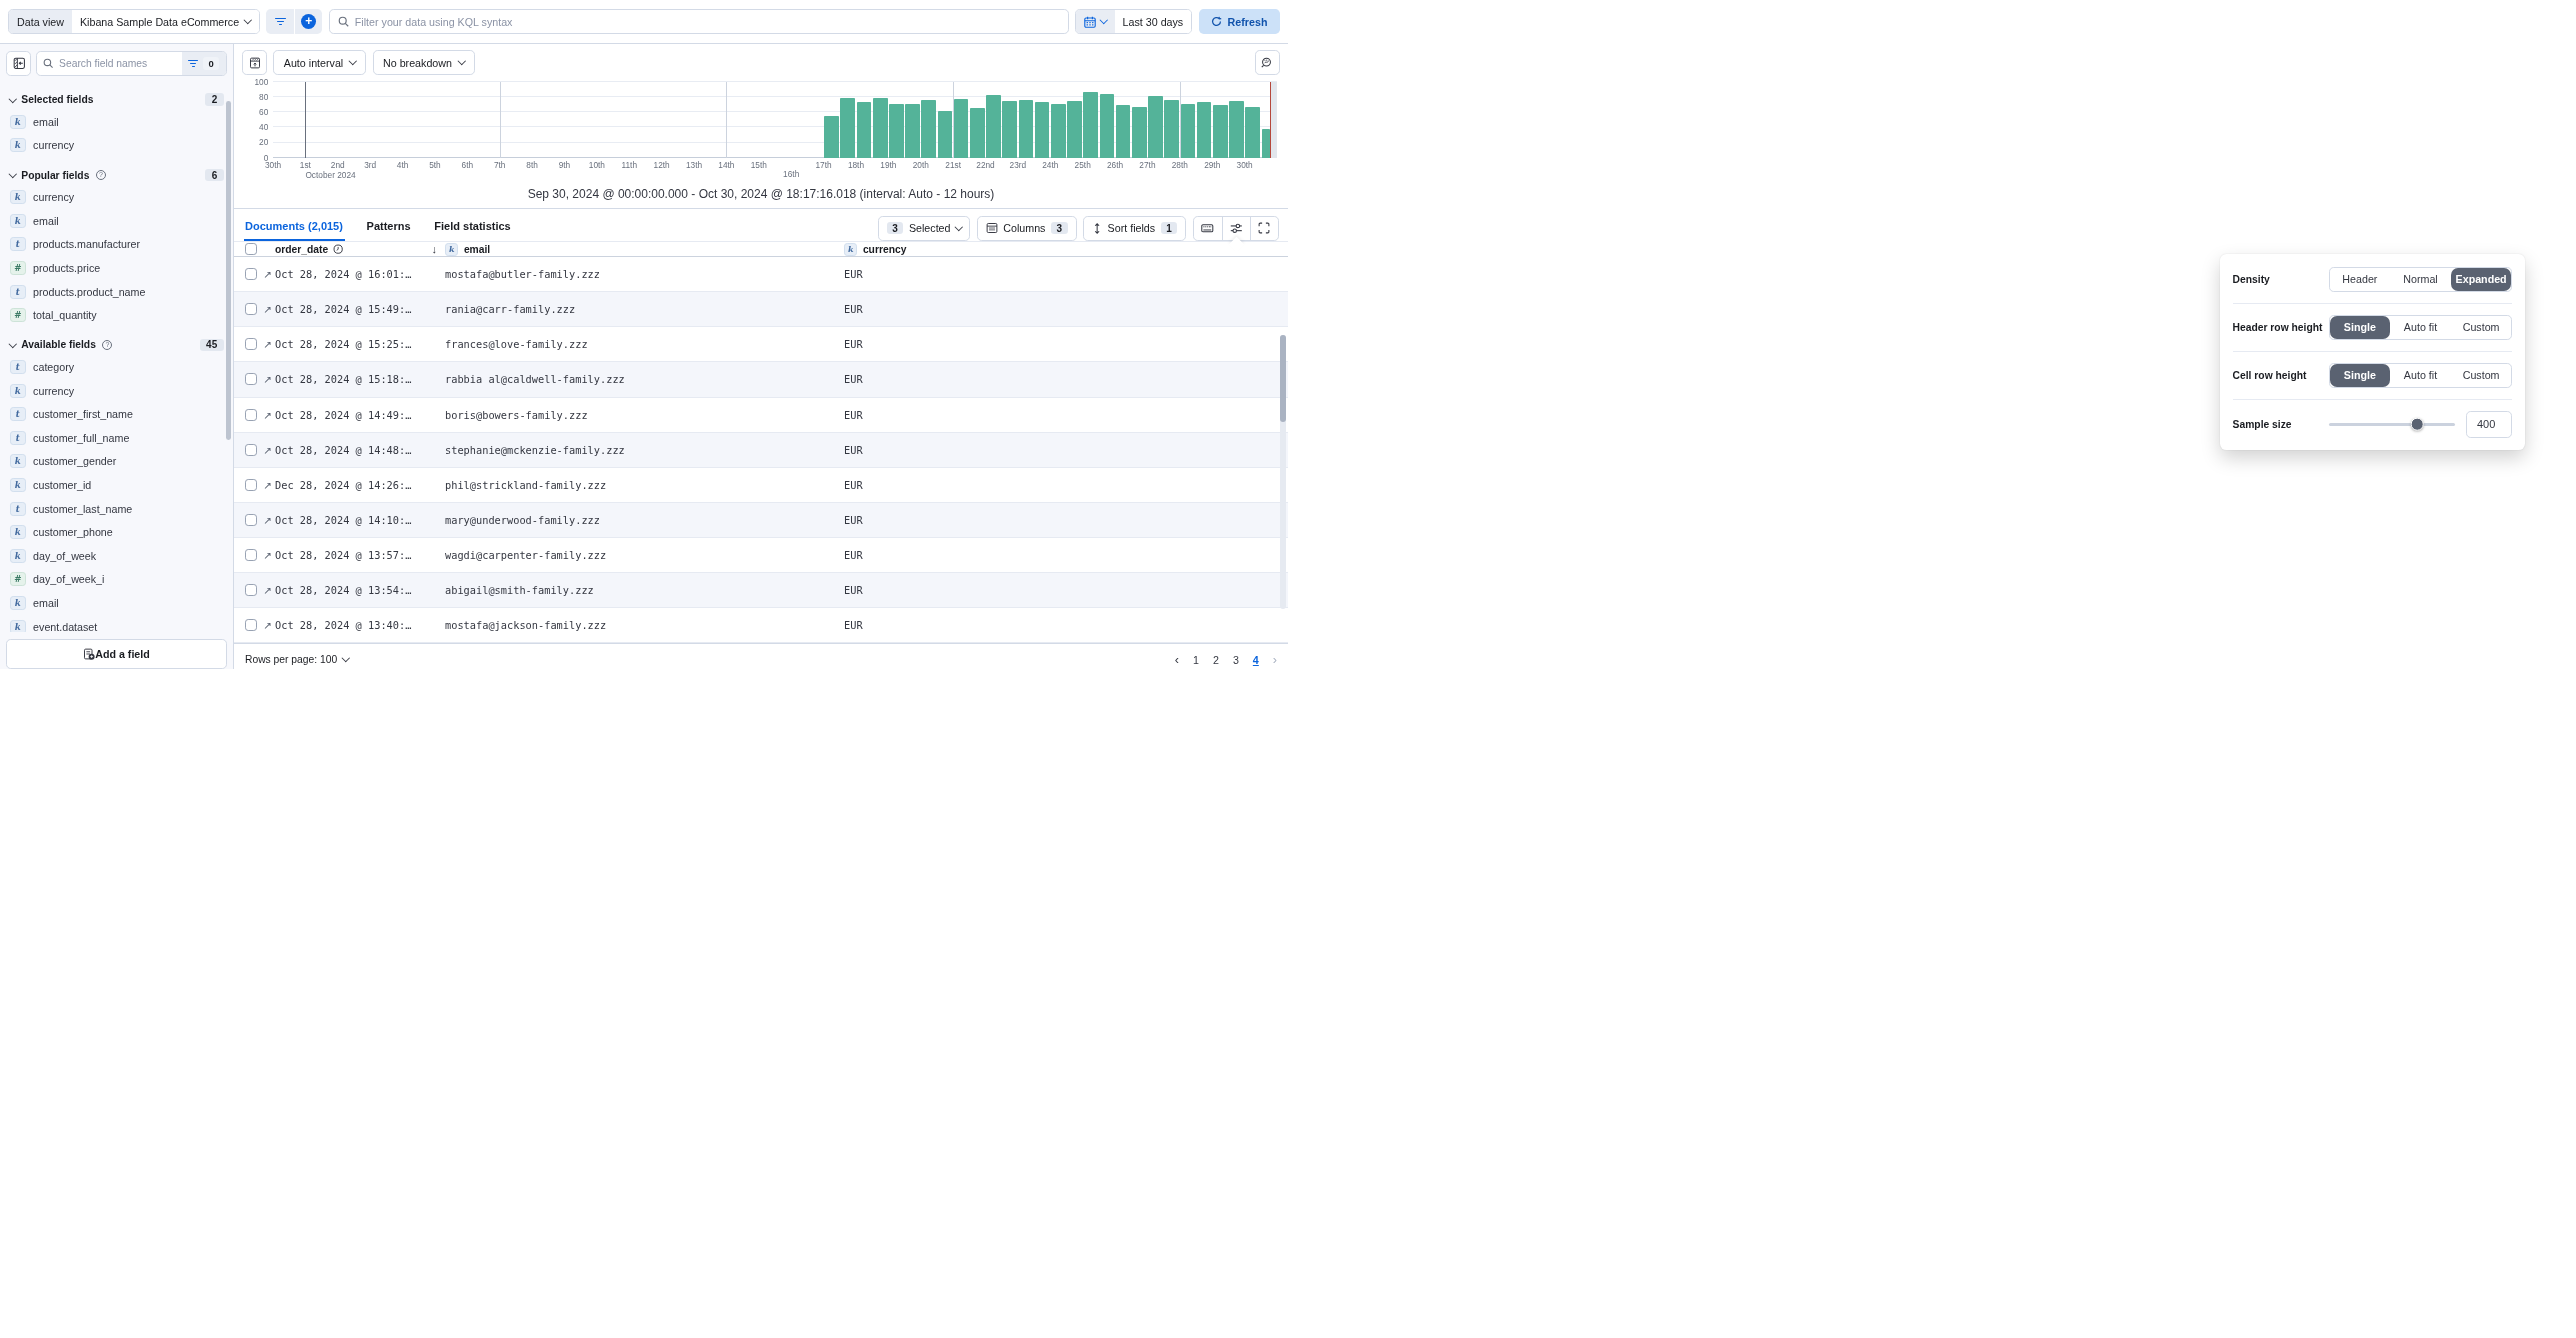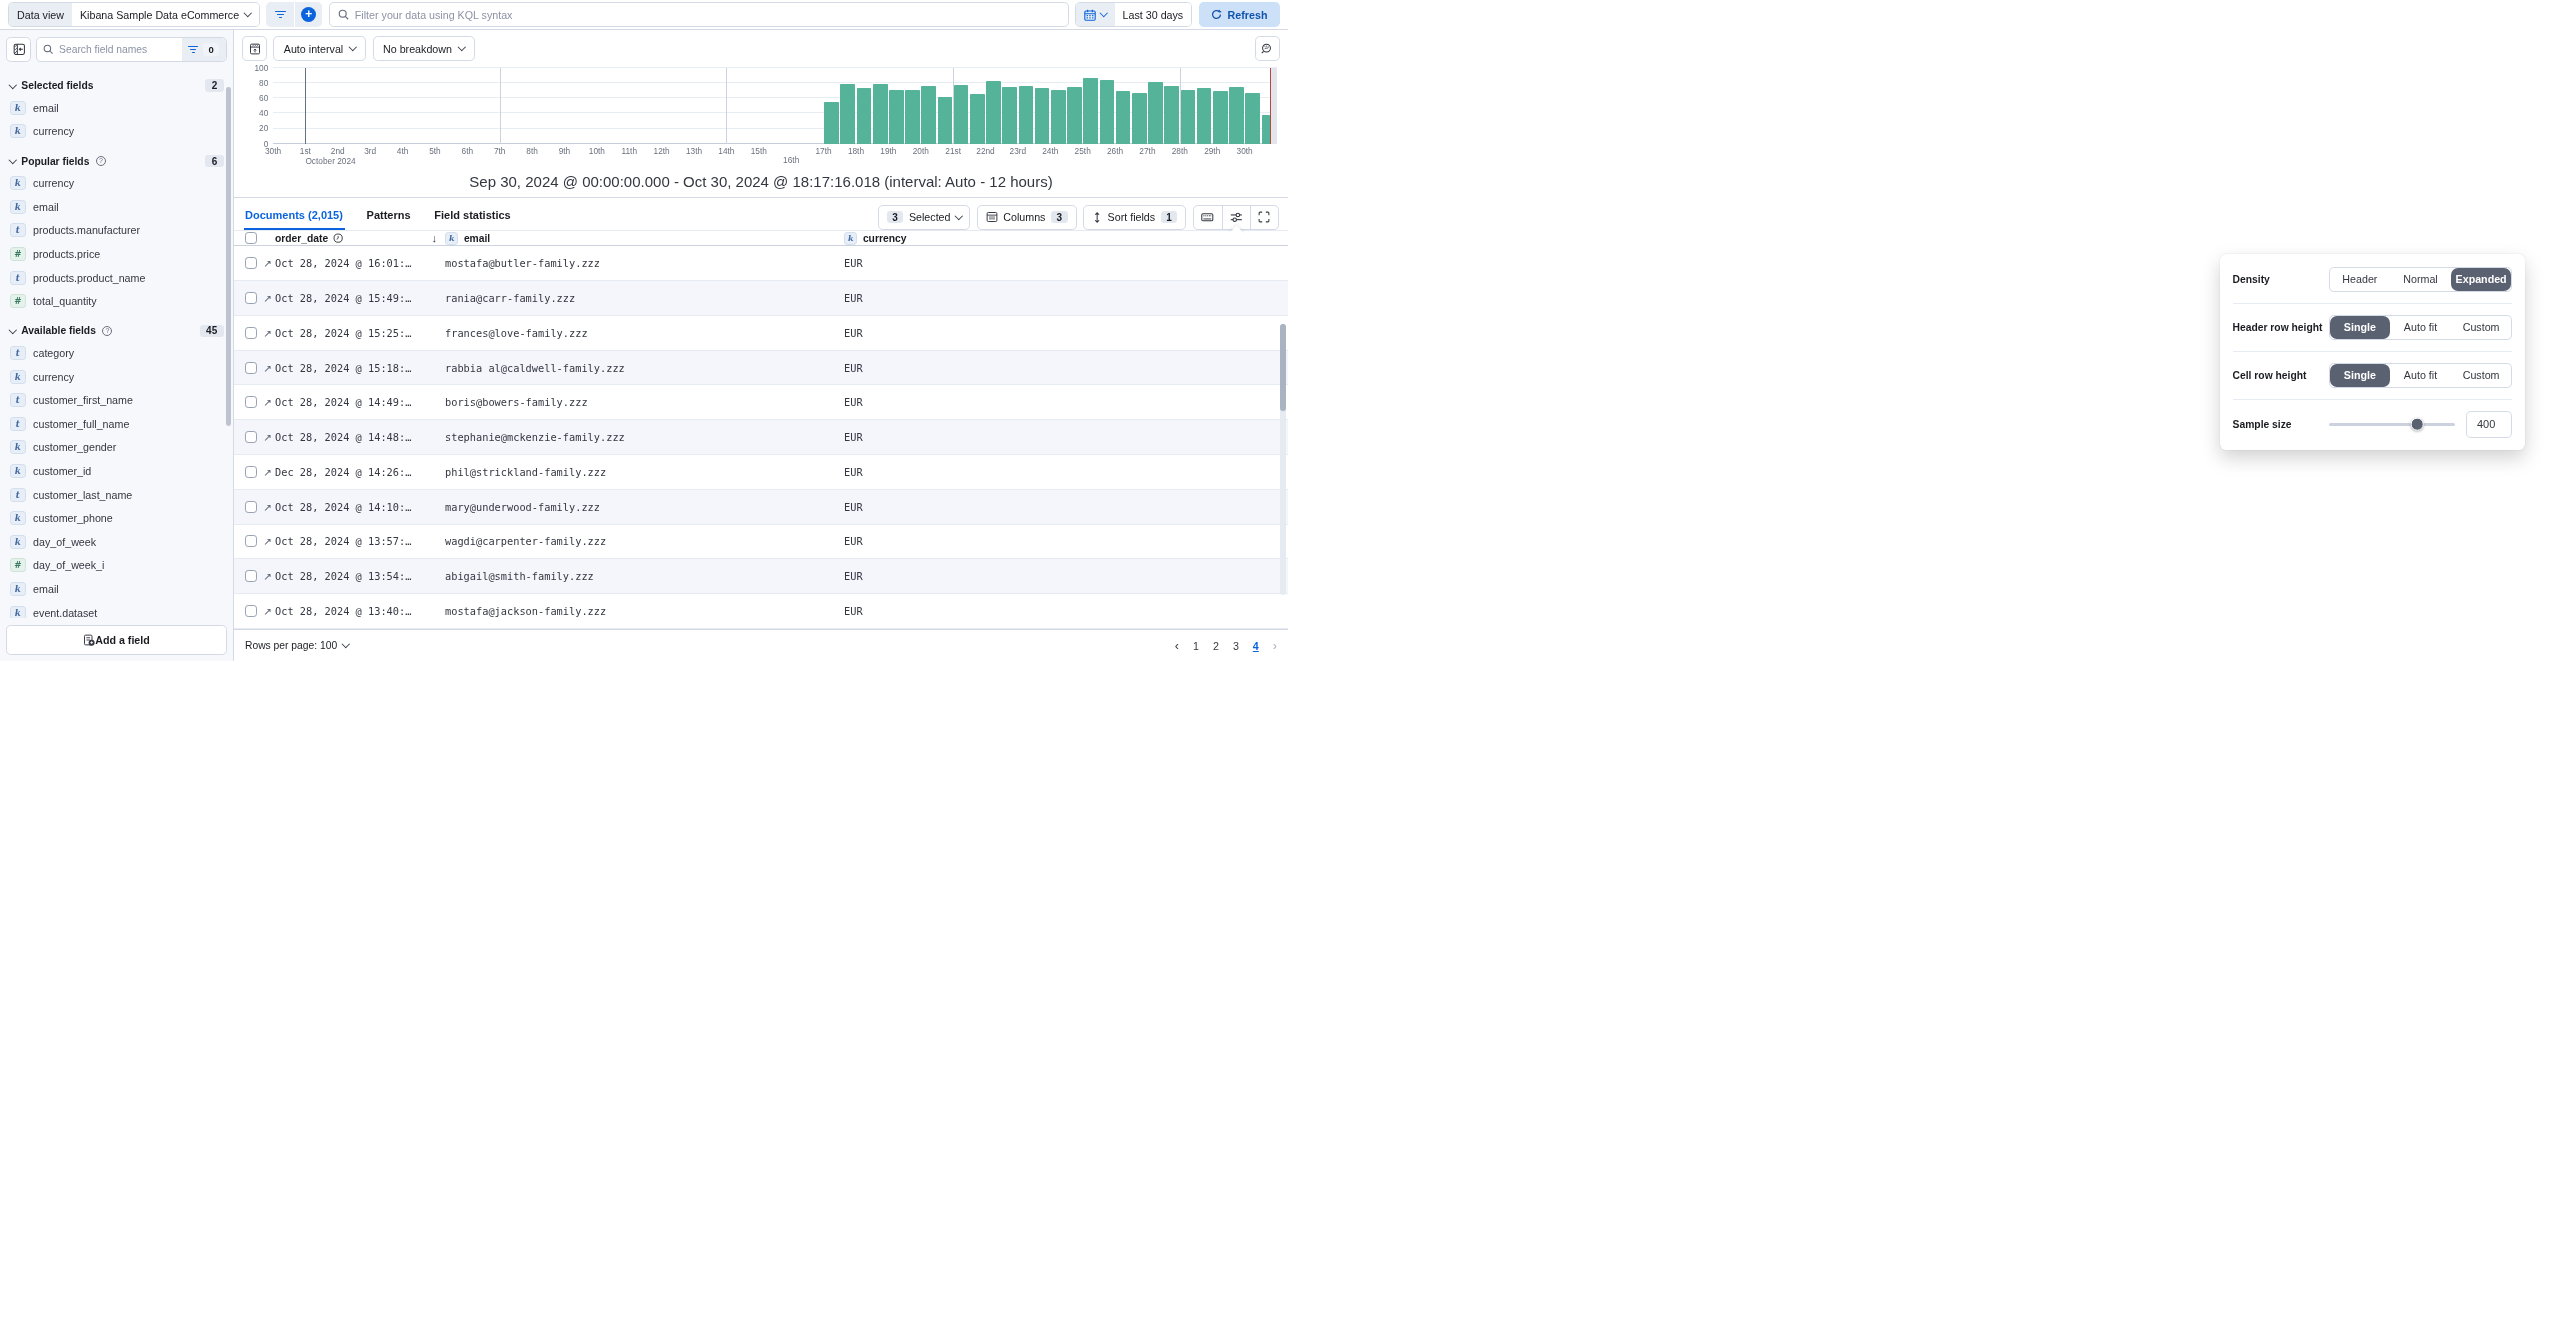--- a/index.html
+++ b/index.html
@@ -1,20 +1,20 @@
 <!DOCTYPE html>
 <html style="font-size:12.6px"><head>
 <meta charset="utf-8">
 <style>
   * { box-sizing: border-box; margin: 0; padding: 0; }
   html,body { width:1288px; height:669px; font-family:"Liberation Sans",sans-serif; background:#fff; color:#1a1c21; overflow:hidden; }
   svg { display:block; }
 
   
-  .topbar { height:30px; display:flex; align-items:center; gap:6.3px; padding:0 8px; border-bottom:0.8px solid #d3dae6; background:#fff; }
+  .topbar { height:44px; display:flex; align-items:center; gap:6.3px; padding:0 8px; border-bottom:0.8px solid #d3dae6; background:#fff; }
   .ctl { height:25px; display:flex; align-items:center; border:0.8px solid #d3dae6; border-radius:4.7px; overflow:hidden; background:#fff; font-size:10.7px; }
   .seg-gray { background:#e9edf4; height:100%; display:flex; align-items:center; padding:0 8px; gap:4.7px; }
   .seg-white { background:#fff; height:100%; display:flex; align-items:center; padding:0 8px; gap:6.3px; }
   .chev { display:inline-block; width:5.5px; height:5.5px; border-right:1.3px solid #343741; border-bottom:1.3px solid #343741; transform:rotate(45deg); margin-top:-3.2px; }
   .chev.blue { border-color:#0b64dd; }
   .filter-group { height:25px; display:flex; align-items:center; background:#e9edf4; border-radius:4.7px; overflow:hidden; }
   .fg-cell { width:28px; height:100%; display:flex; align-items:center; justify-content:center; }
   .fg-cell + .fg-cell { border-left:0.8px solid #fff; }
   .funnel span { display:block; height:1.6px; background:#0b64dd; border-radius:0.8px; margin:1.6px auto; }
   .pluscircle { width:15px; height:15px; border-radius:50%; background:#0b64dd; color:#fff; font-size:12px; line-height:14px; text-align:center; font-weight:700; }
@@ -59,21 +59,21 @@
   .baseline { position:absolute; left:0; right:0; bottom:0; height:0.8px; background:#c6ceda; }
   .ylab { position:absolute; right:100%; margin-right:4.7px; transform:translateY(-50%); font-size:8.3px; color:#69707d; }
   .vline { position:absolute; top:0; bottom:0; width:0.8px; background:#ccd3de; }
   .vline.dark { background:#69707d; }
   .bar { position:absolute; bottom:0; background:#54b399; border-radius:0.8px 0.8px 0 0; }
   .nowline { position:absolute; top:0; bottom:0; width:1.6px; background:#b5473c; }
   .afterband { position:absolute; top:0; bottom:0; right:0; background:#e2e6ec; }
   .xaxis { position:relative; margin-left:28px; height:25px; font-size:8.3px; color:#69707d; }
   .xtick { position:absolute; top:2.4px; transform:translateX(-50%); white-space:nowrap; }
   .xsub { position:absolute; top:12.6px; white-space:nowrap; }
-  .chart-caption { text-align:center; font-size:15px; color:#343741; padding:4.7px 0 3.2px 0; }
+  .chart-caption { text-align:center; font-size:12px; color:#343741; padding:4.7px 0 3.2px 0; }
 
   
   .docs { flex:1; display:flex; flex-direction:column; min-height:0; position:relative; background:#fff; }
   .docs-head { display:flex; align-items:center; padding:6.3px 9.5px 0 9.5px; }
   .tabs { display:flex; gap:20.5px; align-items:flex-end; }
   .tab { font-size:11px; font-weight:600; padding:4.7px 1.6px 9.5px 1.6px; color:#1a1c21; }
   .tab.active { color:#0b64dd; border-bottom:2.4px solid #0b64dd; padding-bottom:7px; }
   .grid-toolbar { margin-left:auto; display:flex; gap:6.3px; align-items:center; }
   .tbtn { height:25px; border:0.8px solid #d3dae6; border-radius:4.7px; background:#fff; display:flex; align-items:center; gap:5.5px; padding:0 8px; font-size:10.7px; }
   .nbadge { background:#e3e8f0; border-radius:3.2px; padding:0.8px 5.5px; font-size:10px; font-weight:600; }

